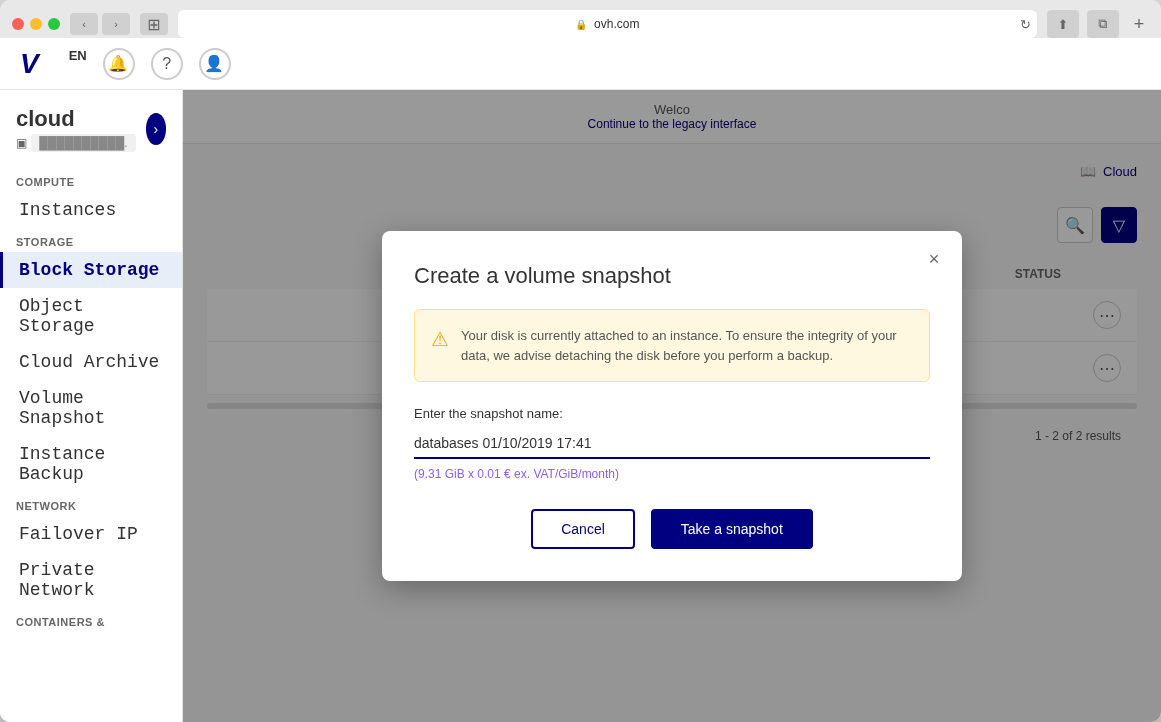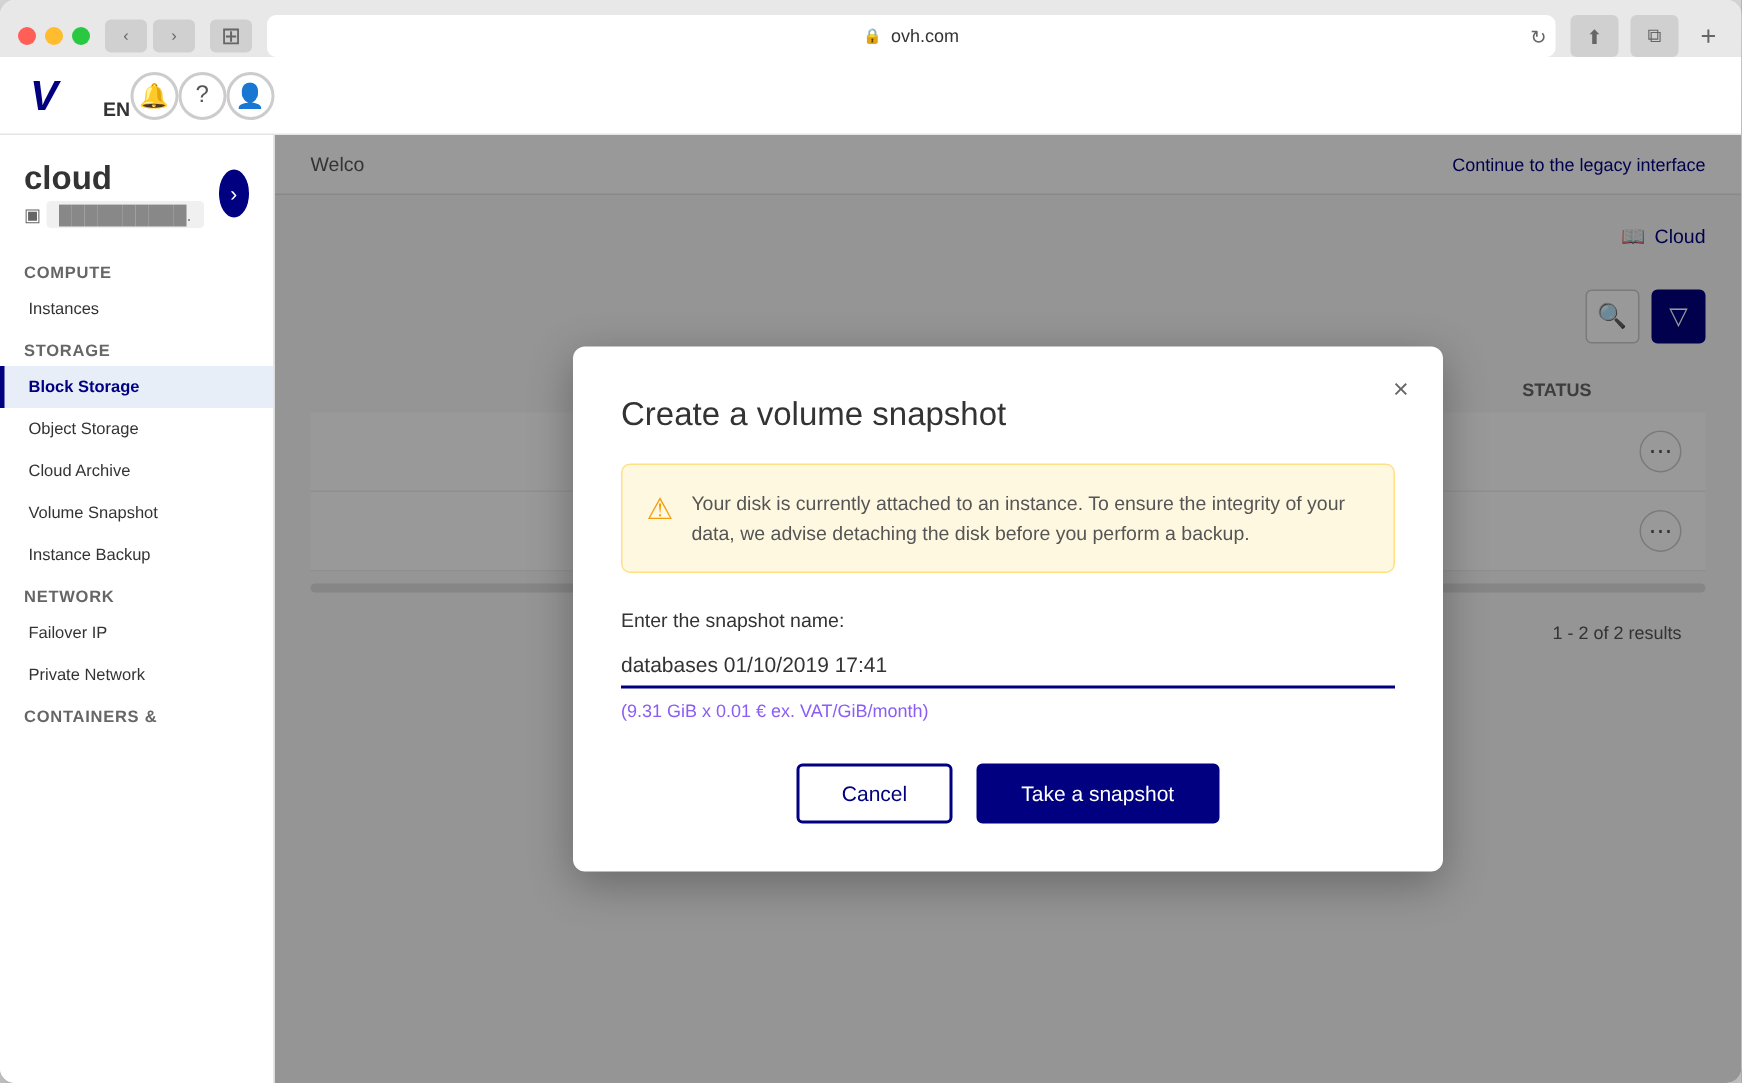--- a/index.html
+++ b/index.html
@@ -163,21 +163,22 @@
       font-size: 14px;
       color: #333;
       cursor: pointer;
       padding: 4px 0;
     }
 
     .ovh-nav-item.active { color: #000080; font-weight: 600; }
 
     .ovh-header-actions {
       display: flex;
-      align-items: flex-end;
+      align-items: flex-start;
+      gap: 16px;
     }
 
     .lang-btn {
       font-size: 13px;
       color: #333;
       font-weight: 600;
     }
 
     .header-icon {
       width: 32px;
@@ -262,24 +263,25 @@
       color: #666;
       text-transform: uppercase;
       padding: 8px 16px 4px;
       letter-spacing: 0.5px;
     }
 
     .sidebar-item {
       display: flex;
       align-items: center;
       padding: 8px 16px;
-      font-size: 11px;
+      font-size: 18px;
       color: #333;
       cursor: pointer;
       border-left: 3px solid transparent;
+      font-family: Liberation Mono, monospace;
     }
 
     .sidebar-item.active {
       background: #e8eef8;
       border-left-color: #000080;
       color: #000080;
       font-weight: 600;
     }
 
     
@@ -290,20 +292,21 @@
       position: relative;
     }
 
     .content-header {
       background: white;
       padding: 12px 24px;
       display: flex;
       align-items: center;
       justify-content: space-between;
       border-bottom: 1px solid #e5e5e5;
+      flex-direction: column;
     }
 
     .breadcrumb {
       font-size: 13px;
       color: #555;
     }
 
     .legacy-link {
       font-size: 12px;
       color: #000080;

